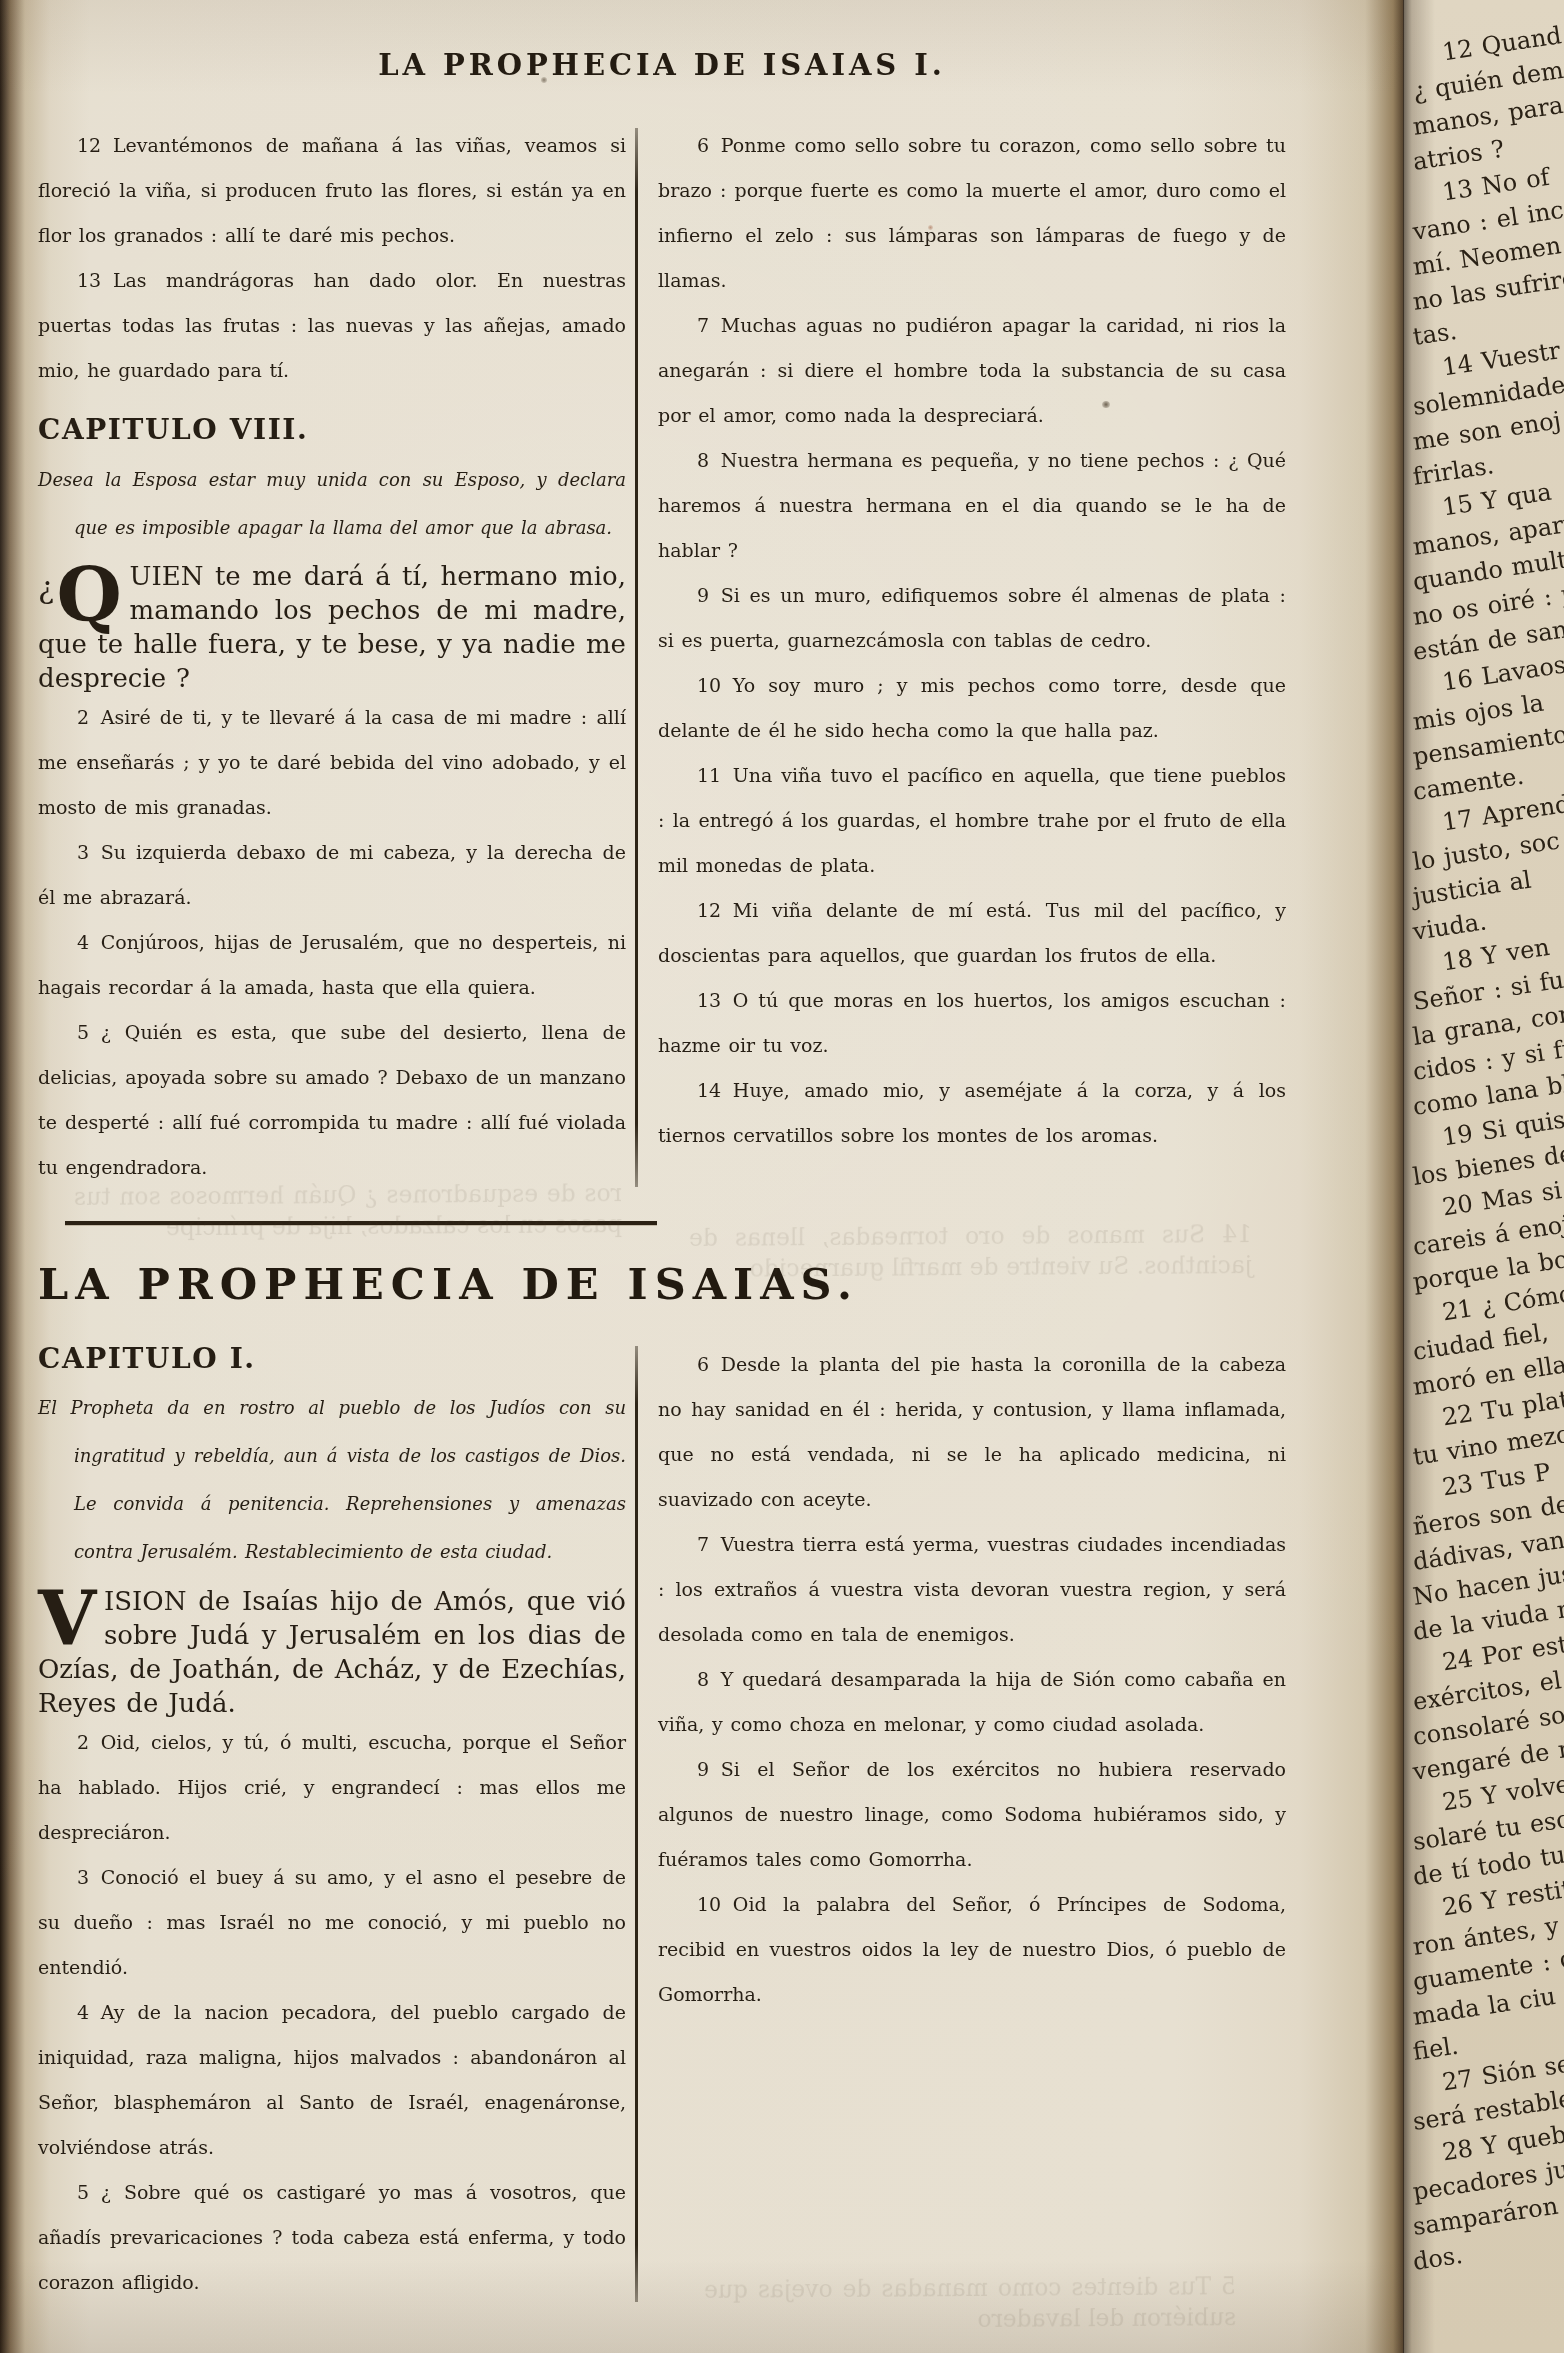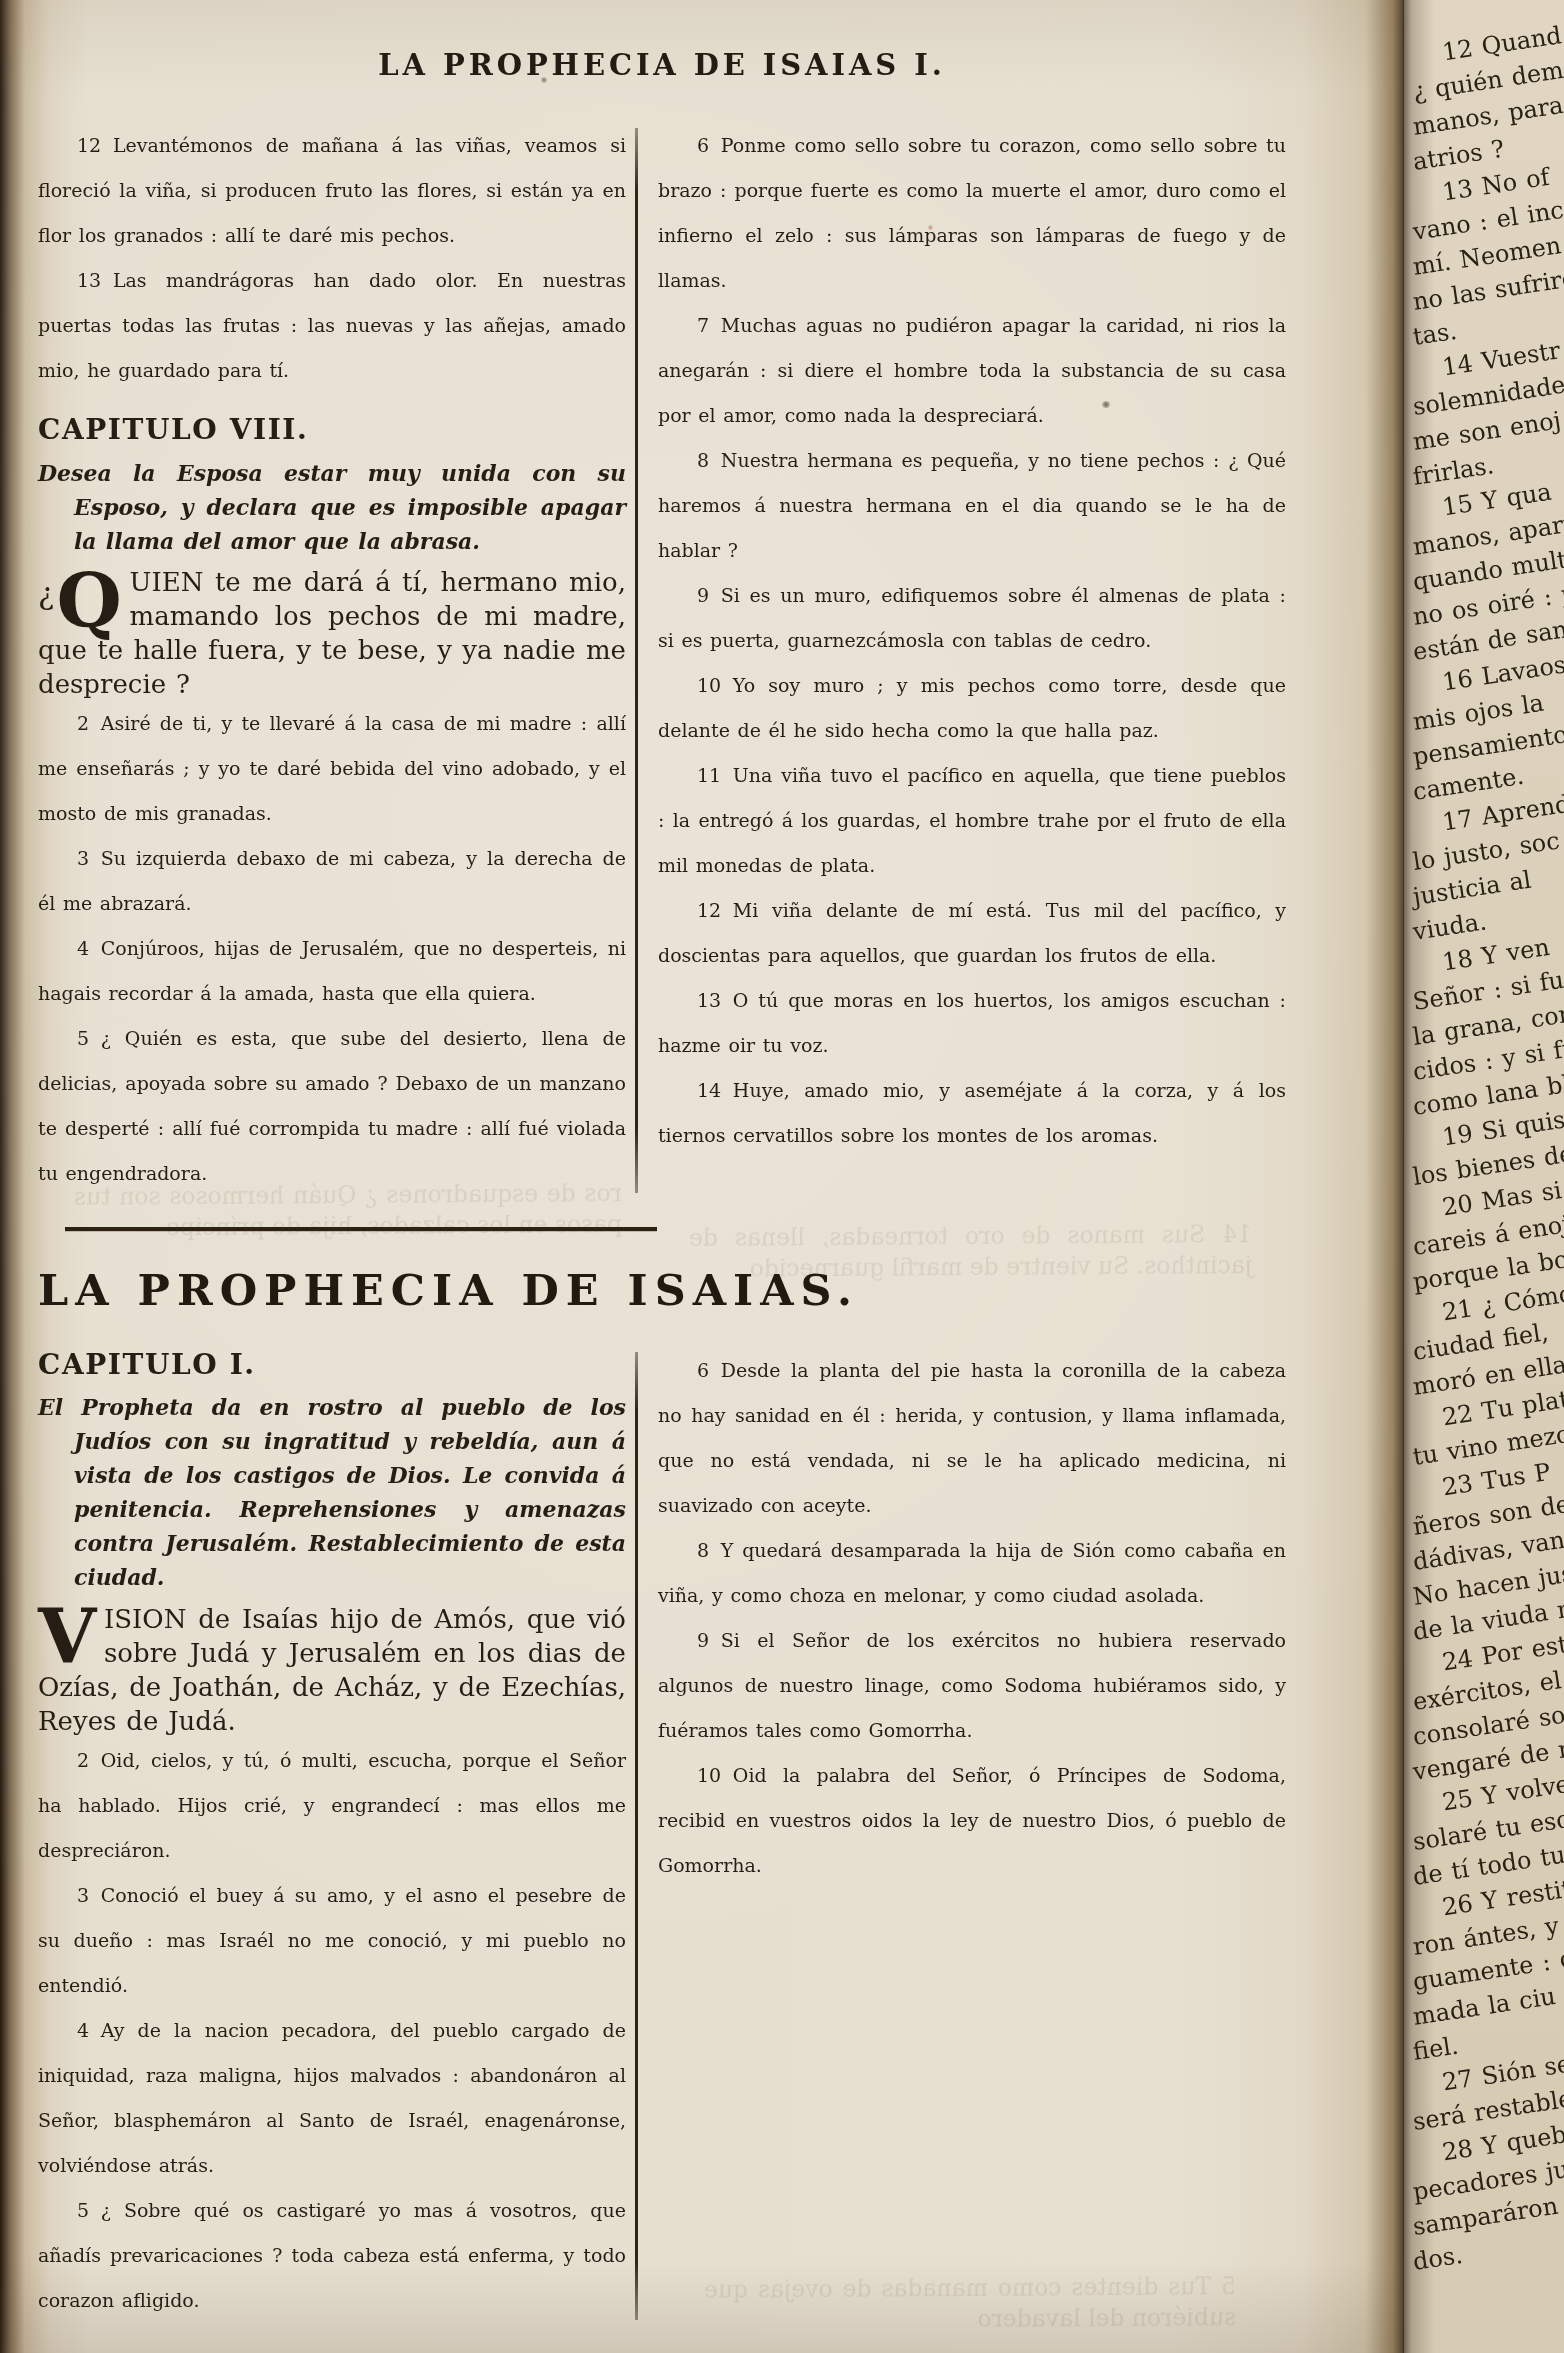--- a/index.html
+++ b/index.html
@@ -21,22 +21,22 @@
 
   .two-col{display:flex;align-items:stretch;}
   .col-left{width:588px;flex:0 0 auto;}
   .col-divider{width:2.3px;background:linear-gradient(180deg,rgba(46,37,23,.45),#2e2517 6%,#2e2517 94%,rgba(46,37,23,.45));
     margin:4.7px 20.3px 3.1px 9.4px;flex:0 0 auto;}
   .col-right{flex:1 1 auto;min-width:0;}
 
   p.verse{margin:0;text-align:justify;text-indent:39px;font-size:19px;line-height:45px;word-spacing:1.6px;}
   .vnum{margin-right:11.7px;}
   .chapter-heading{font-weight:bold;font-size:28px;letter-spacing:1.6px;margin:20.3px 0 9.4px;}
-  .summary{font-style:italic;font-size:22px;line-height:34px;text-align:justify;
-    padding-left:36px;text-indent:-36px;margin:1.6px 0 7.8px;word-spacing:1.6px;font-weight:bold;}
+  .summary{font-style:italic;font-size:18px;line-height:48px;text-align:justify;
+    padding-left:36px;text-indent:-36px;margin:1.6px 0 7.8px;word-spacing:1.6px;}
   p.dropcap-para{margin:0;text-align:justify;font-size:26px;line-height:34px;word-spacing:1.6px;}
   .dropcap{float:left;display:flex;align-items:center;margin:3.1px 7.8px 0 0;font-weight:bold;}
   .dc-mark{font-size:30px;transform:translateY(-6.3px);margin-right:2.3px;font-weight:normal;}
   .dc-letter{font-size:75px;line-height:63px;}
 
   .section-rule{height:3.1px;background:#2b2114;width:592px;margin:31px 0 0 27px;
     box-shadow:0 0.8px 0 rgba(120,100,70,.4);}
   .book-title{text-align:left;font-weight:bold;font-size:43px;letter-spacing:7px;margin:34px 0 33px;color:#221a10;}
 
   
@@ -111,20 +111,21 @@
               </span><span>ISION de Isaías hijo de Amós, que vió sobre Judá y Jerusalém en los dias de Ozías, de Joathán, de Acház, y de Ezechías, Reyes de Judá.</span>
           </p>
           <p class="verse"><span class="vnum">2</span><span>Oid, cielos, y tú, ó multi, escucha, porque el Señor ha hablado. Hijos crié, y engrandecí : mas ellos me despreciáron.</span></p>
           <p class="verse"><span class="vnum">3</span><span>Conoció el buey á su amo, y el asno el pesebre de su dueño : mas Israél no me conoció, y mi pueblo no entendió.</span></p>
           <p class="verse"><span class="vnum">4</span><span>Ay de la nacion pecadora, del pueblo cargado de iniquidad, raza maligna, hijos malvados : abandonáron al Señor, blasphemáron al Santo de Israél, enagenáronse, volviéndose atrás.</span></p>
           <p class="verse"><span class="vnum">5</span><span>¿ Sobre qué os castigaré yo mas á vosotros, que añadís prevaricaciones ? toda cabeza está enferma, y todo corazon afligido.</span></p>
         </div>
         <div class="col-divider"></div>
         <div class="col-right">
           <p class="verse"><span class="vnum">6</span><span>Desde la planta del pie hasta la coronilla de la cabeza no hay sanidad en él : herida, y contusion, y llama inflamada, que no está vendada, ni se le ha aplicado medicina, ni suavizado con aceyte.</span></p>
+          <p class="verse"><span class="vnum">7</span><span>Vuestra tierra está yerma, vuestras ciudades incendiadas : los extraños á vuestra vista devoran vuestra region, y será desolada como en tala de enemigos.</span></p>
           <p class="verse"><span class="vnum">8</span><span>Y quedará desamparada la hija de Sión como cabaña en viña, y como choza en melonar, y como ciudad asolada.</span></p>
           <p class="verse"><span class="vnum">9</span><span>Si el Señor de los exércitos no hubiera reservado algunos de nuestro linage, como Sodoma hubiéramos sido, y fuéramos tales como Gomorrha.</span></p>
           <p class="verse"><span class="vnum">10</span><span>Oid la palabra del Señor, ó Príncipes de Sodoma, recibid en vuestros oidos la ley de nuestro Dios, ó pueblo de Gomorrha.</span></p>
         </div>
       </div>
 
     </div>
 
     <div class="ghost" style="left:74px;top:1180px;width:548px;">ros de esquadrones ¿ Quán hermosos son tus pasos en los calzados, hija de príncipe</div>
     <div class="ghost" style="left:689px;top:1221px;width:563px;">14 Sus manos de oro torneadas, llenas de jacinthos. Su vientre de marfil guarnecido</div>

